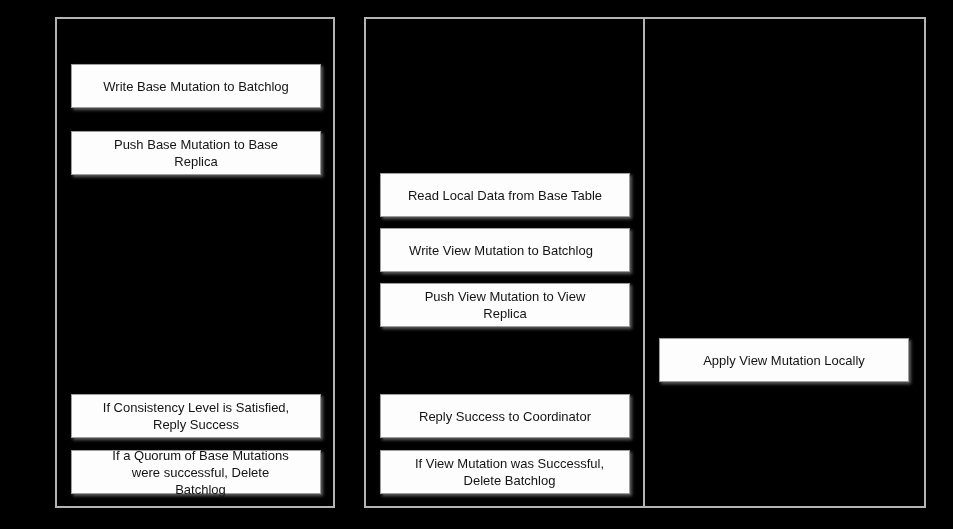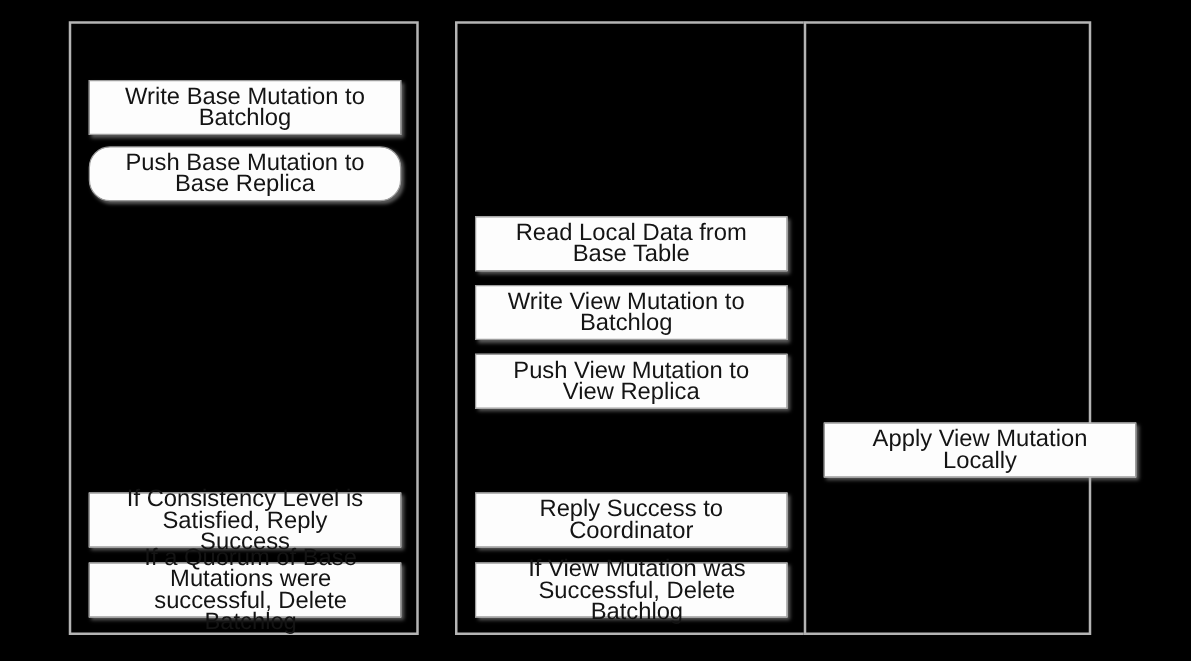--- a/index.html
+++ b/index.html
@@ -18,43 +18,43 @@
   .lane {
     position: absolute;
     top: 17px;
     height: 491px;
     background: #000000;
     border: 2px solid #b4b4b4;
     box-sizing: border-box;
   }
   .lane-1 { left: 55px;  width: 280px; }
   .lane-2 { left: 364px; width: 282px; }
-  .lane-3 { left: 643px; width: 230px; }
+  .lane-3 { left: 643px; width: 283px; }
 
   .step {
     position: absolute;
     left: 14px;
     width: 250px;
     height: 44px;
     box-sizing: border-box;
     background: #fdfdfd;
     border: 1px solid #9e9e9e;
     box-shadow: 2px 2px 3px rgba(170,170,170,0.55);
     display: flex;
     align-items: center;
     justify-content: center;
     text-align: center;
     padding: 0 24px;
-    font-size: 19px;
+    font-size: 13px;
     line-height: 17px;
     color: #141414;
   }
   
   .s0 { top: 45px; }
-  .s1 { top: 98px; border-radius: 17px; }
+  .s1 { top: 112px; }
   .s2 { top: 154px; }
   .s3 { top: 209px; padding-left: 16px; }
   .s4 { top: 264px; }
   .s5 { top: 319px; }
   .s6 { top: 375px; }
   .s7 { top: 431px; padding-left: 33px; }
 </style>
 </head>
 <body>
 

